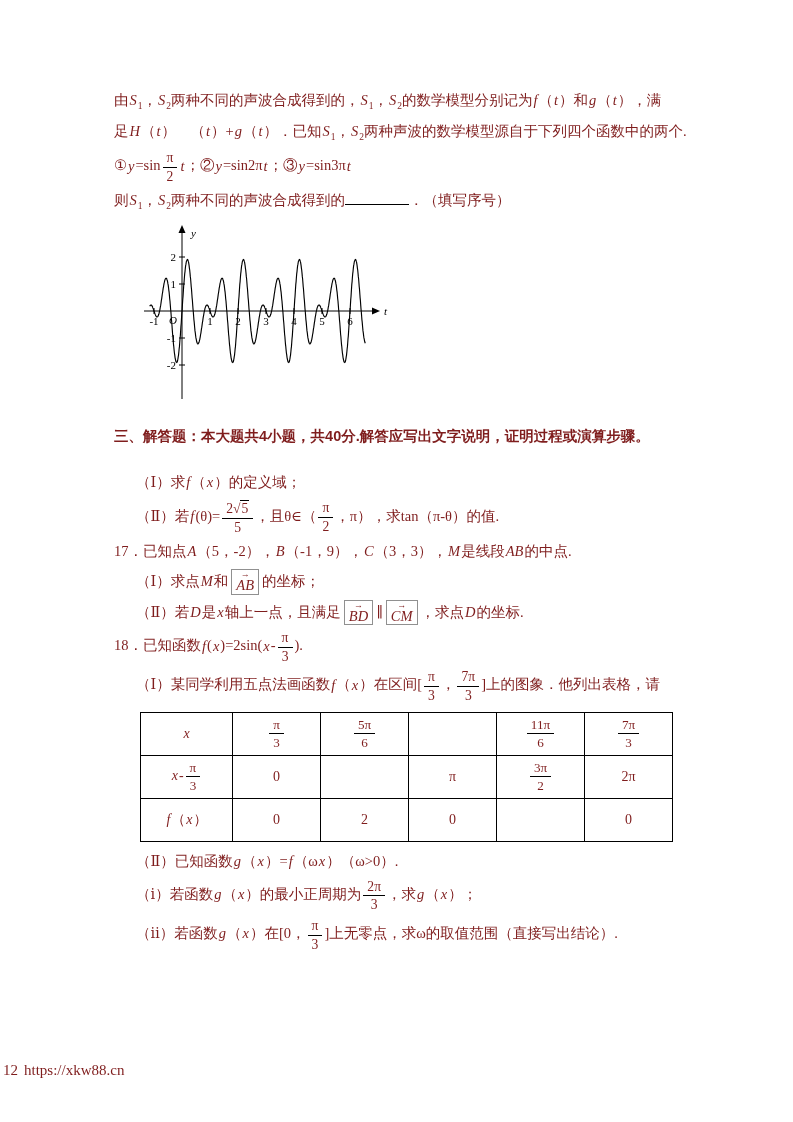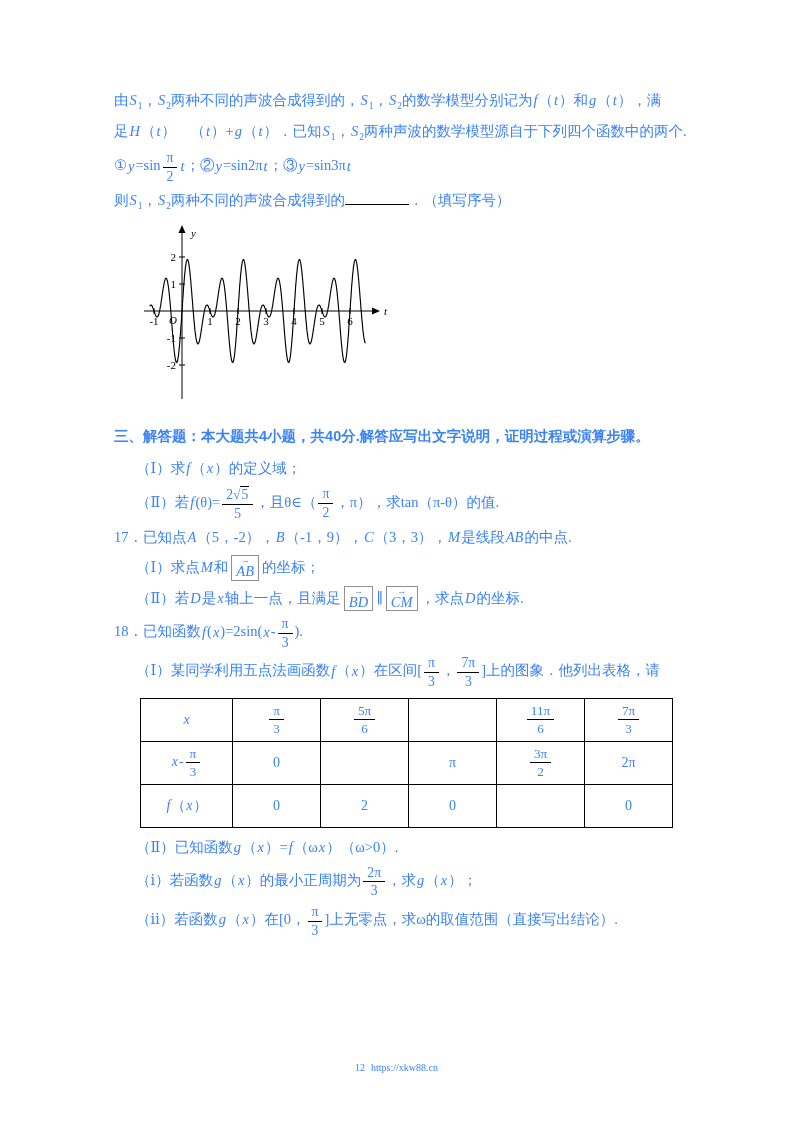--- a/index.html
+++ b/index.html
@@ -1,40 +1,40 @@
 <!DOCTYPE html>
 <html><head>
 <meta charset="utf-8">
 <style>
   html,body{margin:0;padding:0;background:#fff;}
-  .page{position:relative;width:793px;height:1122px;background:#ffffff;color:#3b82f6;
+  .page{position:relative;width:793px;height:1122px;background:#ffffff;color:#7f1d1d;
         font-family:"Liberation Serif","DejaVu Serif",serif;font-size:14.5px;overflow:hidden;}
   .content{padding:84px 100px 0 114px;}
   .line{margin:5px 0;line-height:1.65;}
   .indent{padding-left:22px;}
   .section-head{font-family:"Liberation Sans","DejaVu Sans",sans-serif;font-weight:bold;
-                margin:14px 0 8px;font-size:14.5px;}
+                margin:14px 0 22px;font-size:14.5px;}
   .mi{font-style:italic;padding:0 1px;}
   sub,sup{font-size:9.5px;}
   .frac{display:inline-block;vertical-align:middle;text-align:center;margin:0 2px;
         font-size:0.94em;line-height:1.15;}
   .frac .num{display:block;border-bottom:1px solid #000;padding:0 4px 1px;}
   .frac .den{display:block;padding:1px 4px 0;}
   .sqrt{white-space:nowrap;}
   .radicand{display:inline-block;border-top:1px solid #000;line-height:1.1;padding:0 1px;}
   .vec{display:inline-block;text-align:center;vertical-align:-4px;border:1px solid #909090;
        padding:0 3px 1px;margin:0 3px;line-height:1;}
   .vecarrow{display:block;font-size:9px;height:8px;line-height:8px;}
   .blank{display:inline-block;border-bottom:1px solid #000;height:1em;vertical-align:baseline;}
   .graph-wrap{margin:6px 0 2px 26px;}
   .wave text{font-size:11px;font-family:"Liberation Serif","DejaVu Serif",serif;}
   .wave .ital{font-style:italic;}
   .fivepoint{border-collapse:collapse;margin:8px 0 8px 26px;table-layout:fixed;font-size:14px;}
   .fivepoint td{border:1px solid #000;text-align:center;vertical-align:middle;height:34px;padding:4px 6px;}
-  .footer{position:absolute;left:0;width:100%;top:1062px;text-align:center;font-size:10px;}
+  .footer{position:absolute;left:0;width:100%;top:1062px;font-size:15px;}
   .footer span{margin:0 3px;}
 </style>
 </head>
 <body>
 
 <div class="page">
   <div class="content">
 
     <div class="line"><span>由</span><span class="mi">S</span><sub>1</sub><span>，</span><span class="mi">S</span><sub>2</sub><span>两种不同的声波合成得到的，</span><span class="mi">S</span><sub>1</sub><span>，</span><span class="mi">S</span><sub>2</sub><span>的数学模型分别记为</span><span class="mi">f</span><span>（</span><span class="mi">t</span><span>）和</span><span class="mi">g</span><span>（</span><span class="mi">t</span><span>），满</span></div>
     <div class="line"><span>足</span><span class="mi">H</span><span>（</span><span class="mi">t</span><span>）</span><span>　（</span><span class="mi">t</span><span>）+</span><span class="mi">g</span><span>（</span><span class="mi">t</span><span>）．已知</span><span class="mi">S</span><sub>1</sub><span>，</span><span class="mi">S</span><sub>2</sub><span>两种声波的数学模型源自于下列四个函数中的两个.</span></div>

